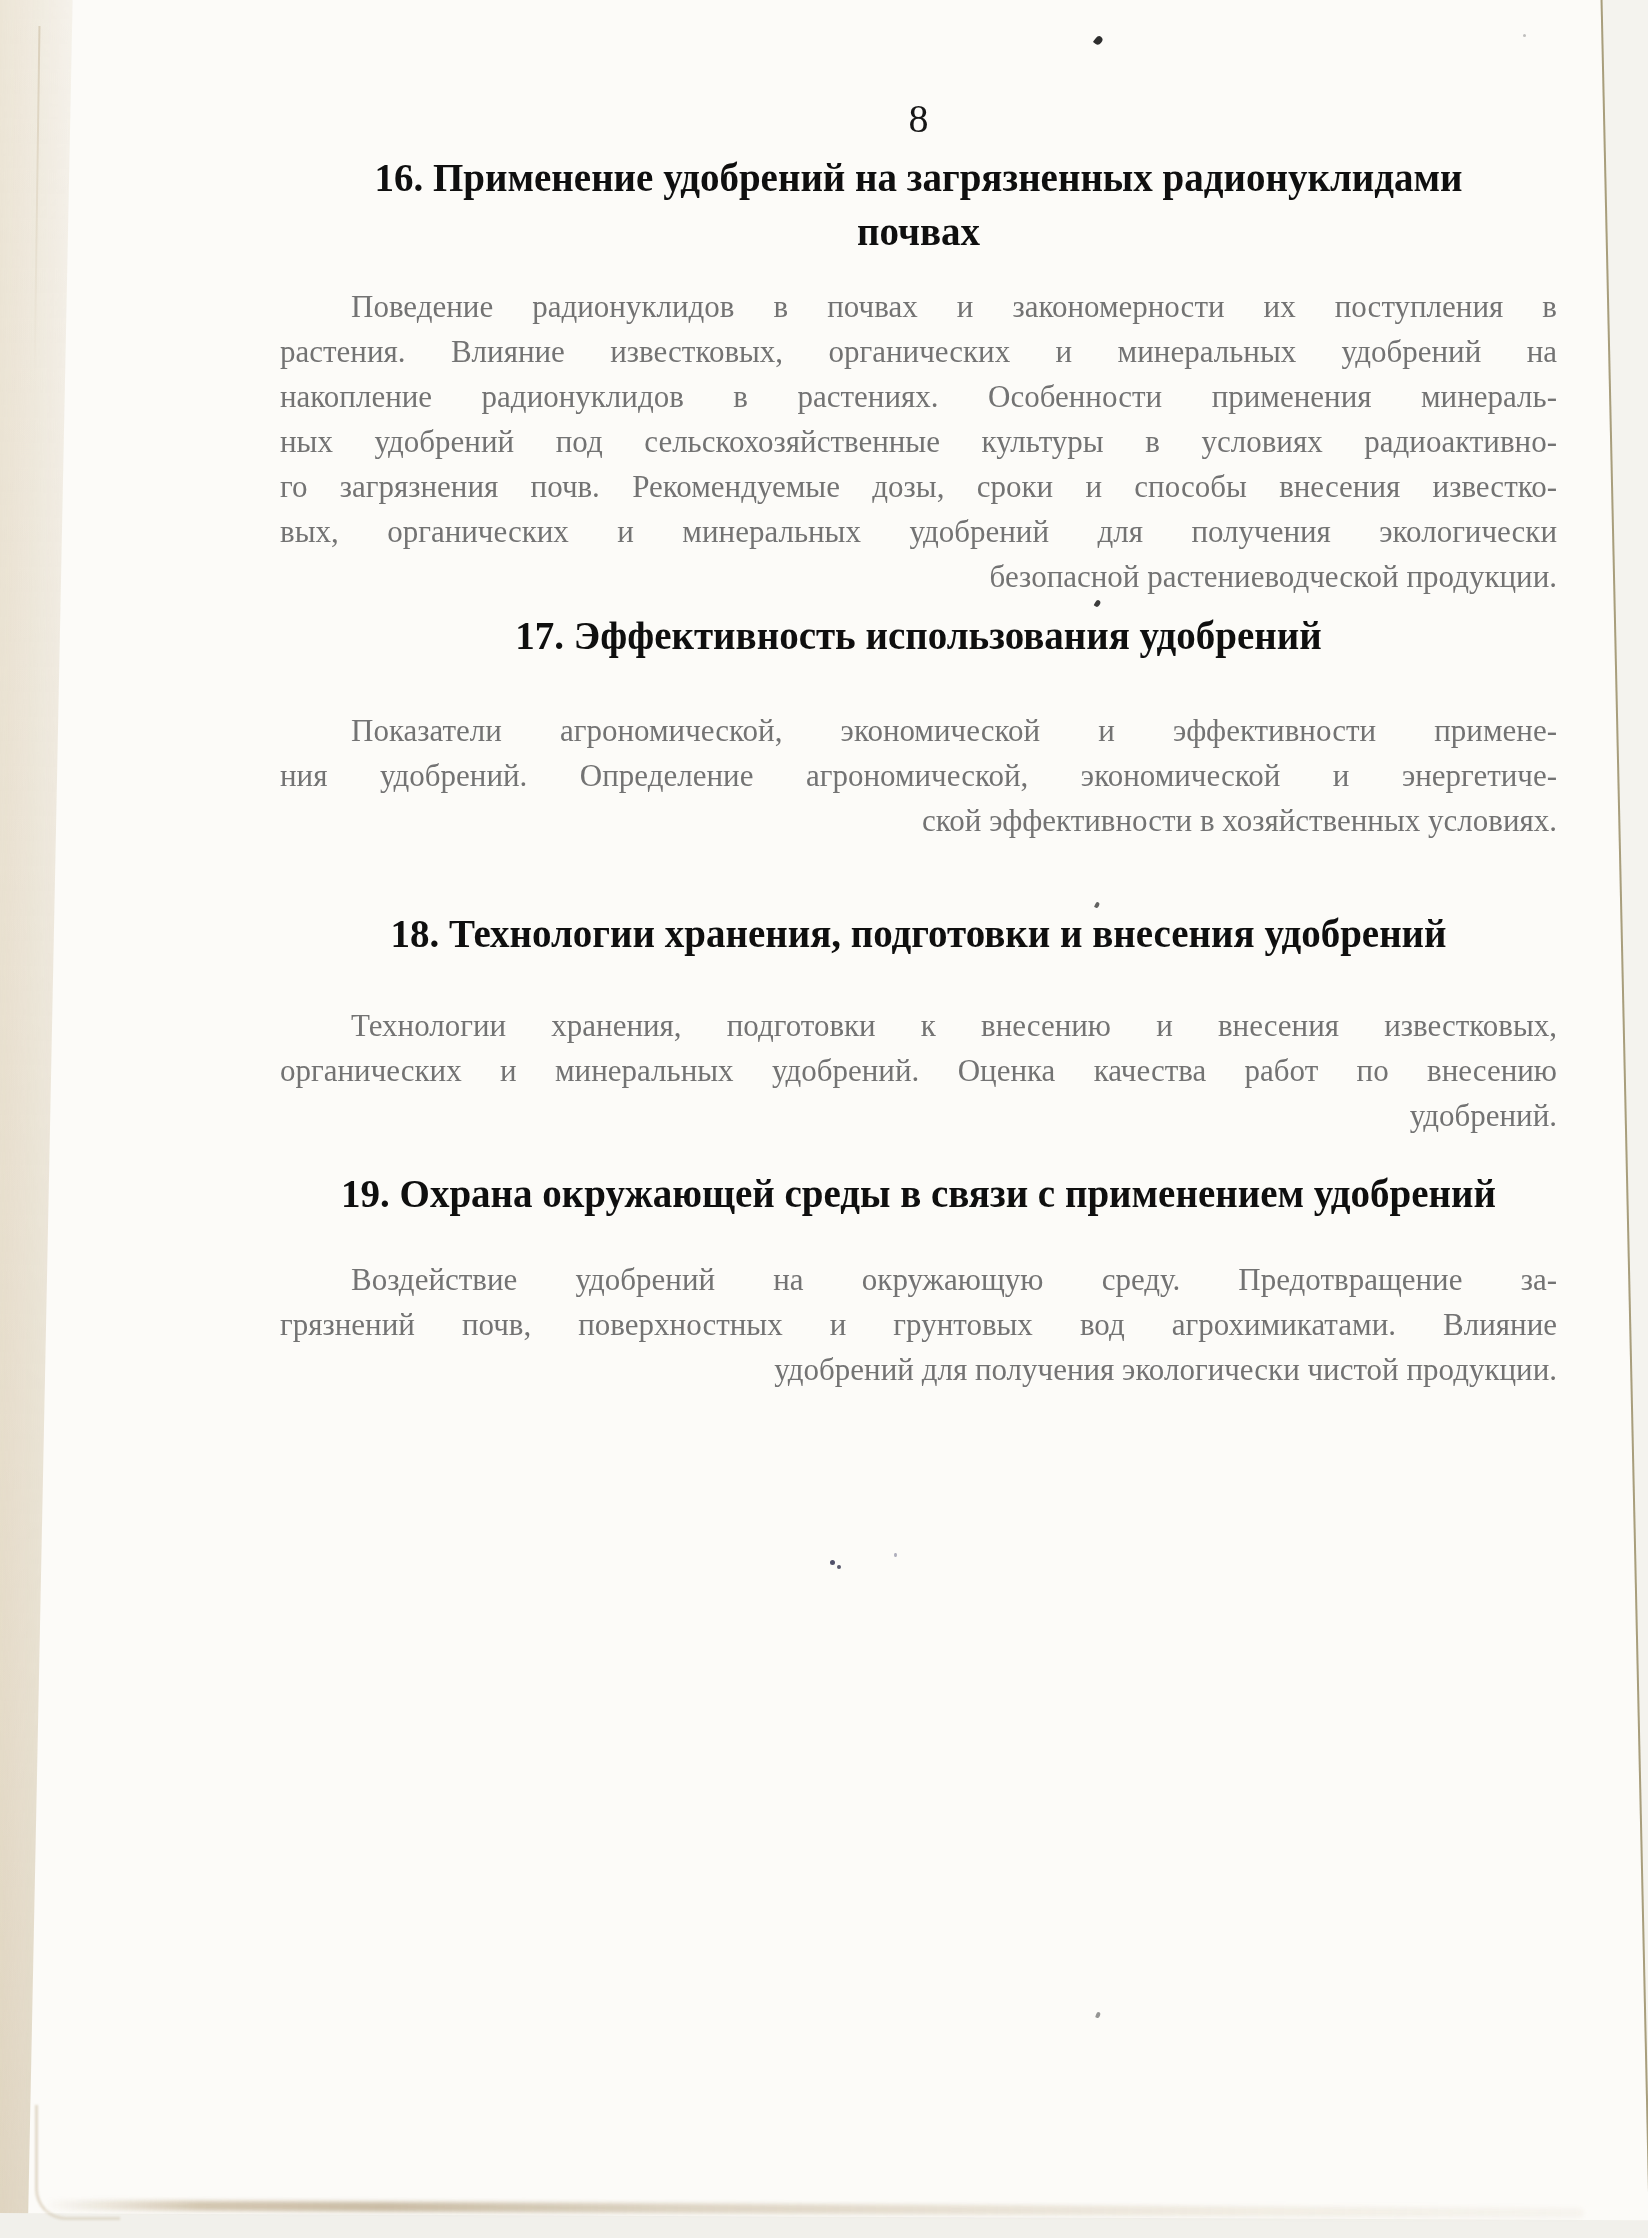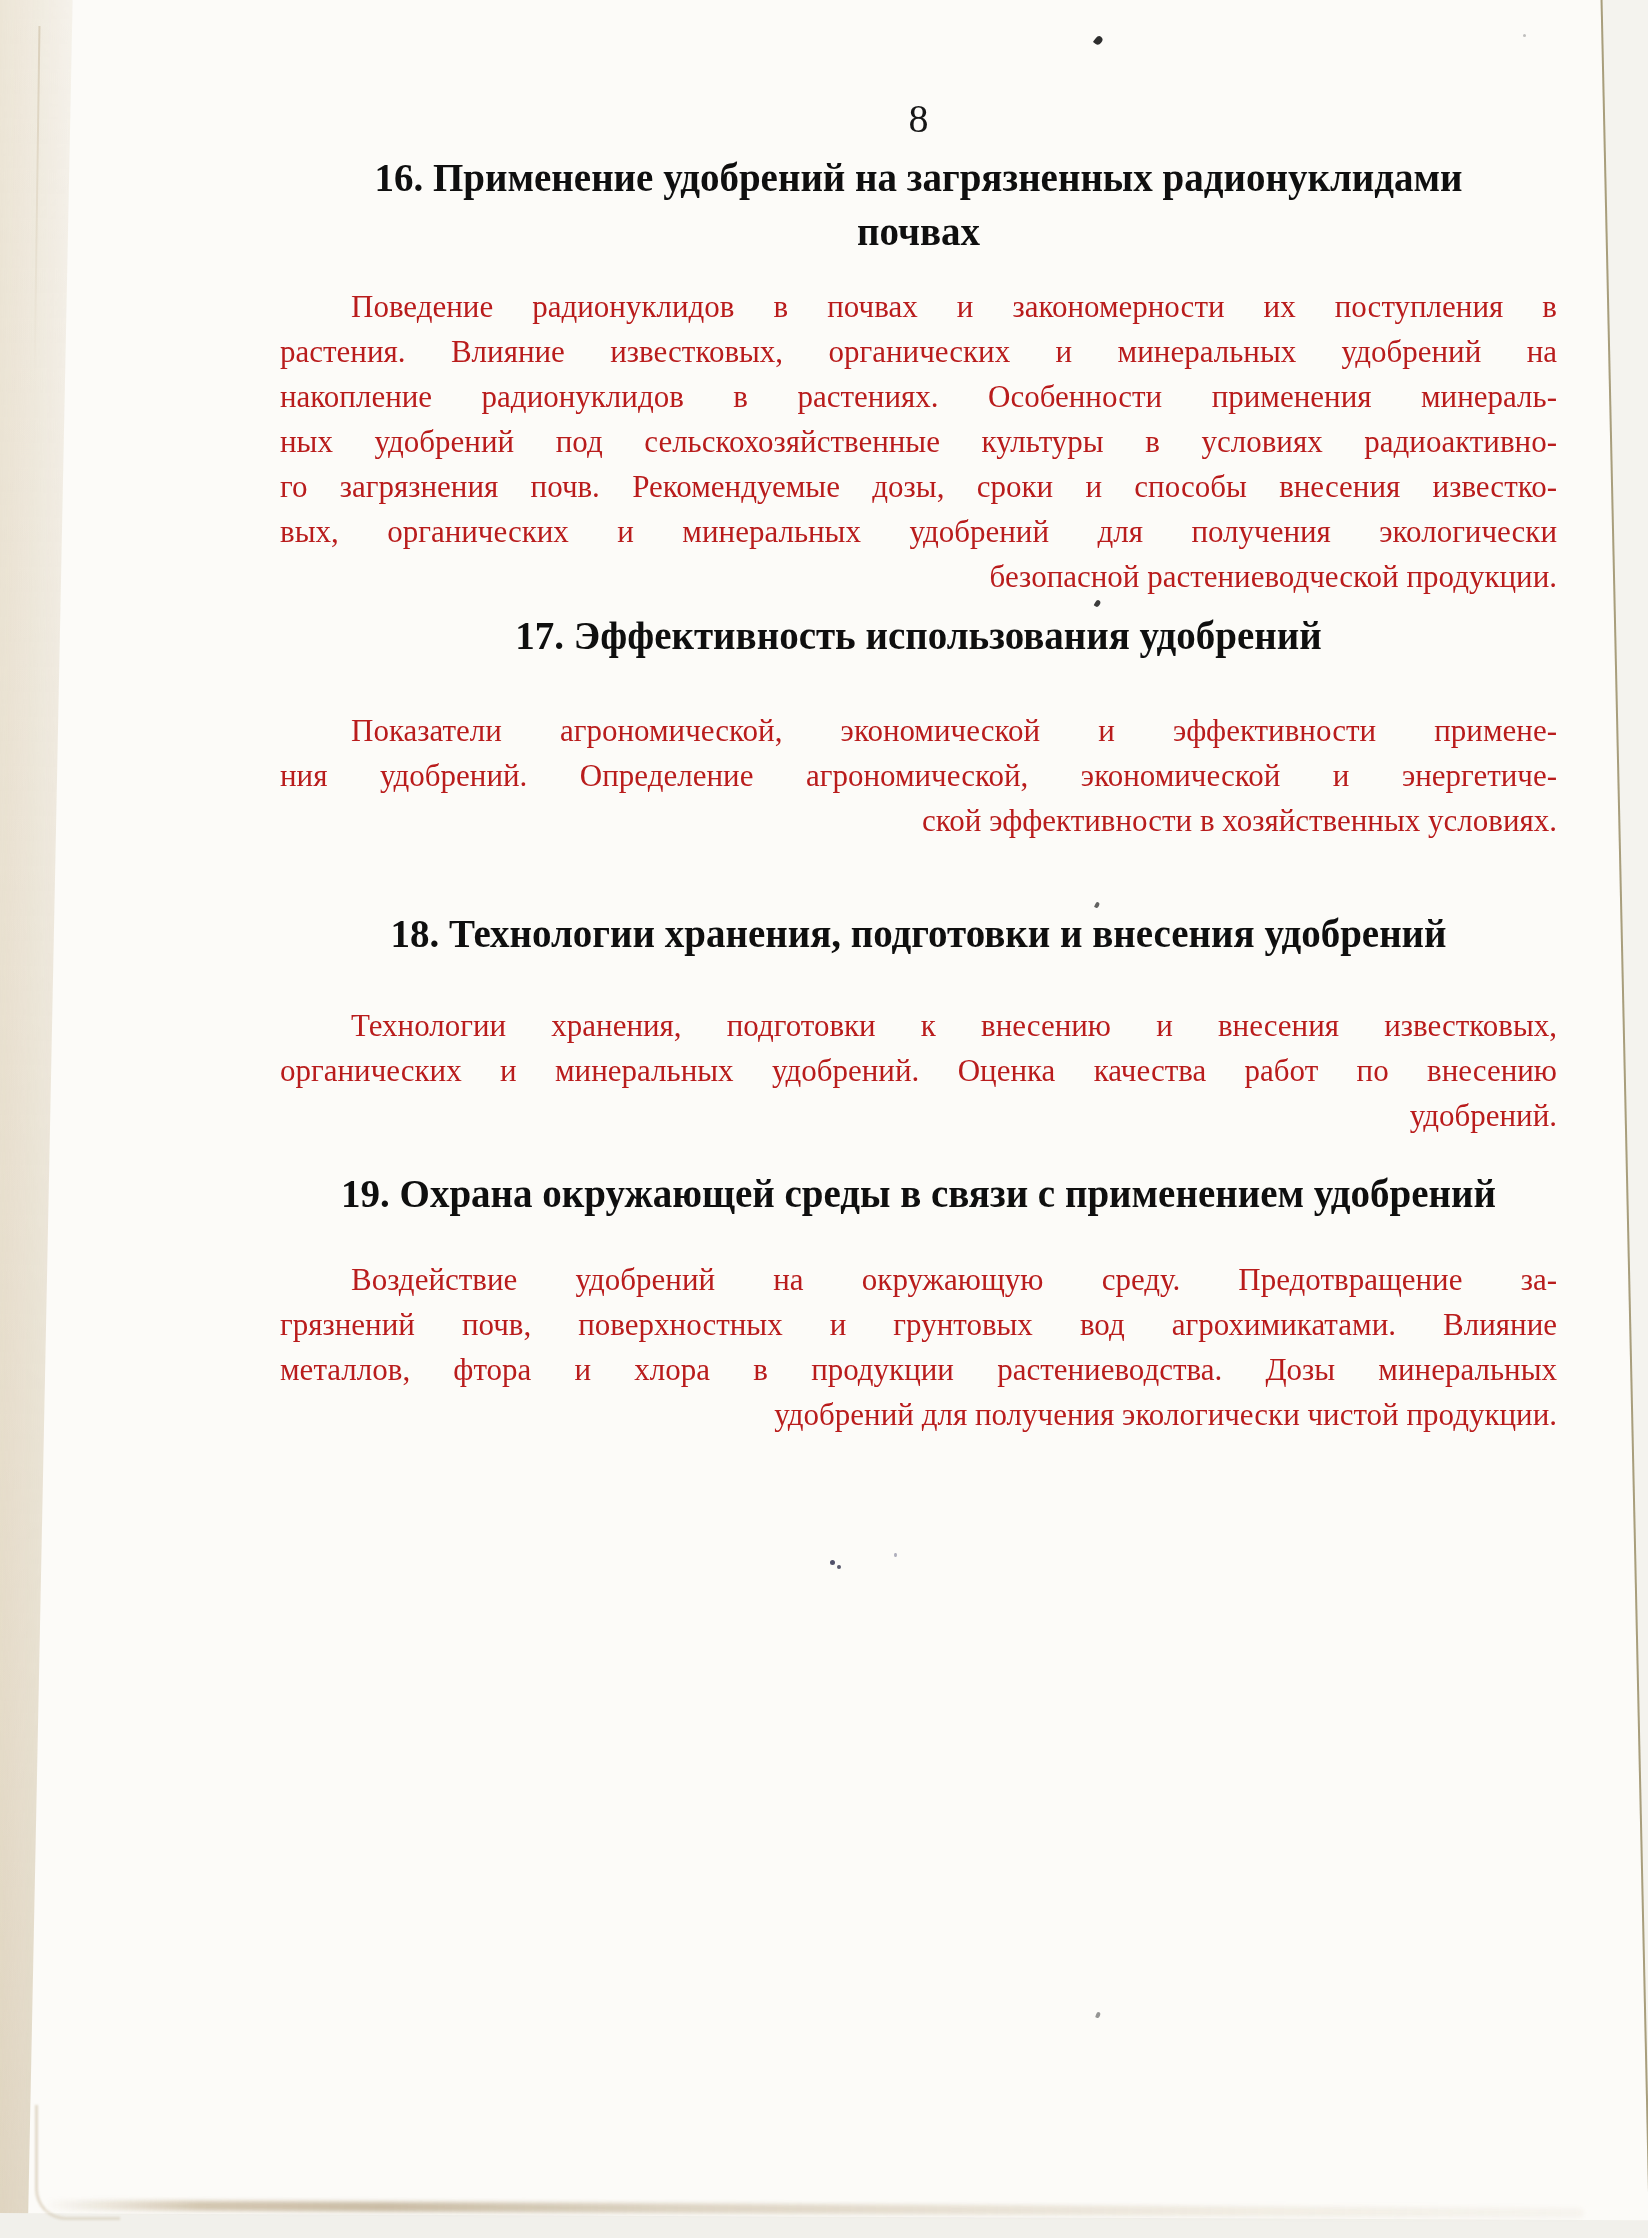--- a/index.html
+++ b/index.html
@@ -80,21 +80,21 @@
     position:absolute; left:280px; width:1277px;
     text-align:center; font-weight:bold; color:#0f0f0f;
     font-size:39px; line-height:54px;
   }
   .h16 { top:151px; }
   .h17 { top:614px;  line-height:44px; }
   .h18 { top:912px; line-height:44px; }
   .h19 { top:1172px; line-height:44px; }
   .para {
     position:absolute; left:280px; width:1277px;
-    font-size:31px; line-height:45px; color:#b91c1c;
+    font-size:31px; line-height:45px; color:#737373;
   }
   .p16 { top:284px; }
   .p17 { top:708px; }
   .p18 { top:1003px; }
   .p19 { top:1257px; }
   .jl { text-align:justify; text-align-last:justify; }
   .ll { text-align:right; }
   .first { text-indent:71px; }
 </style>
 </head>
@@ -150,18 +150,17 @@
     <div class="jl">органических и минеральных удобрений. Оценка качества работ по внесению</div>
     <div class="ll">удобрений.</div>
   </div>
 
   <div class="h h19">
     <div>19. Охрана окружающей среды в связи с применением удобрений</div>
   </div>
   <div class="para p19">
     <div class="jl first">Воздействие удобрений на окружающую среду. Предотвращение за-</div>
     <div class="jl">грязнений почв, поверхностных и грунтовых вод агрохимикатами. Влияние</div>
-    <div class="jl">металлов, фтора и хлора в продукции растениеводства. Дозы минеральных</div>
     <div class="ll">удобрений для получения экологически чистой продукции.</div>
   </div>
 
 </div>
 
 
 </body></html>

